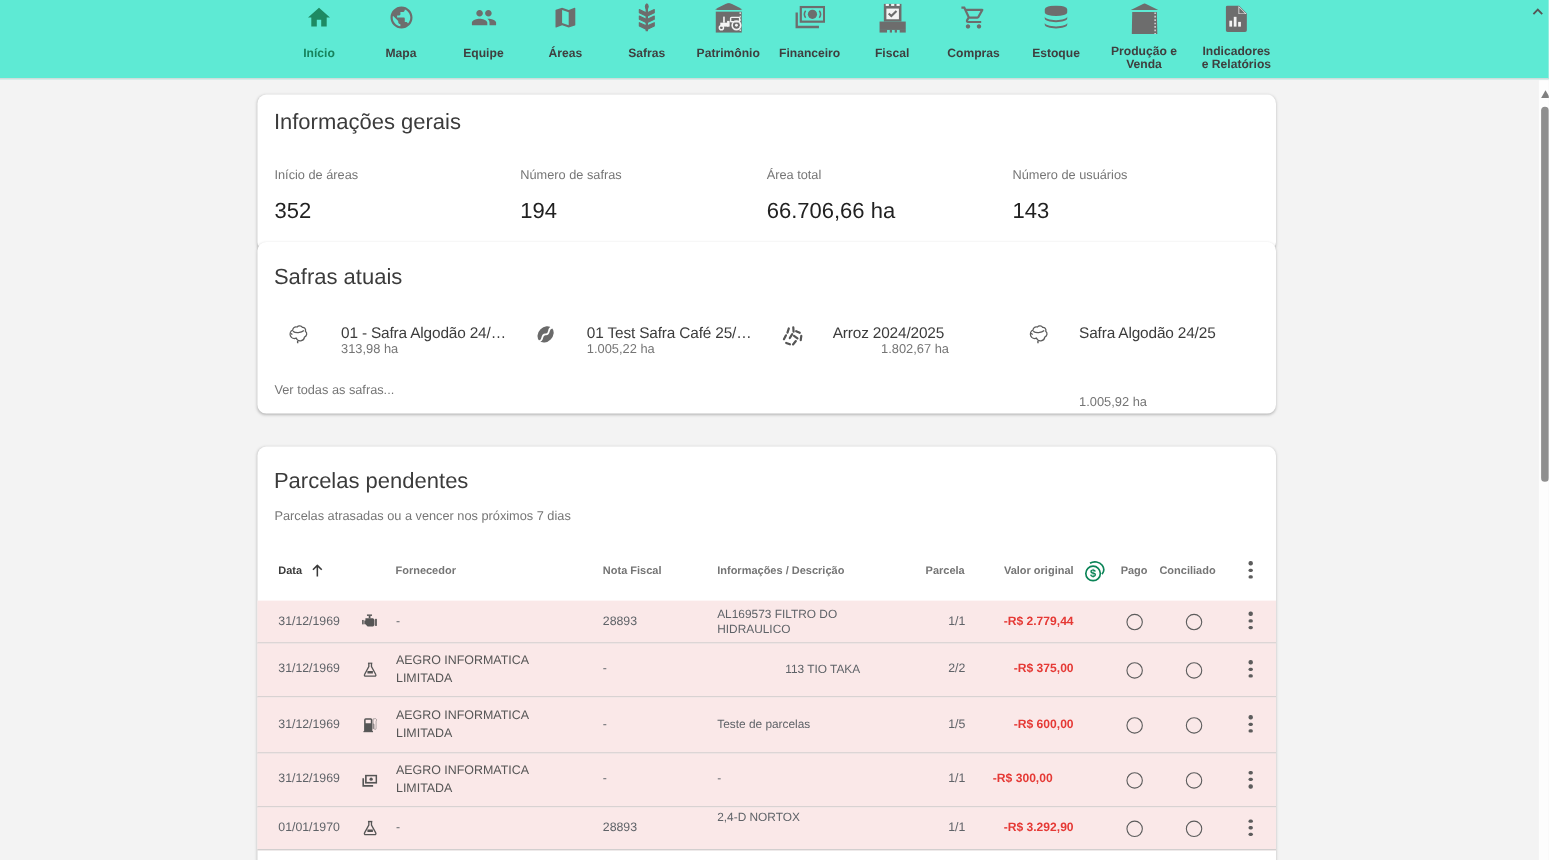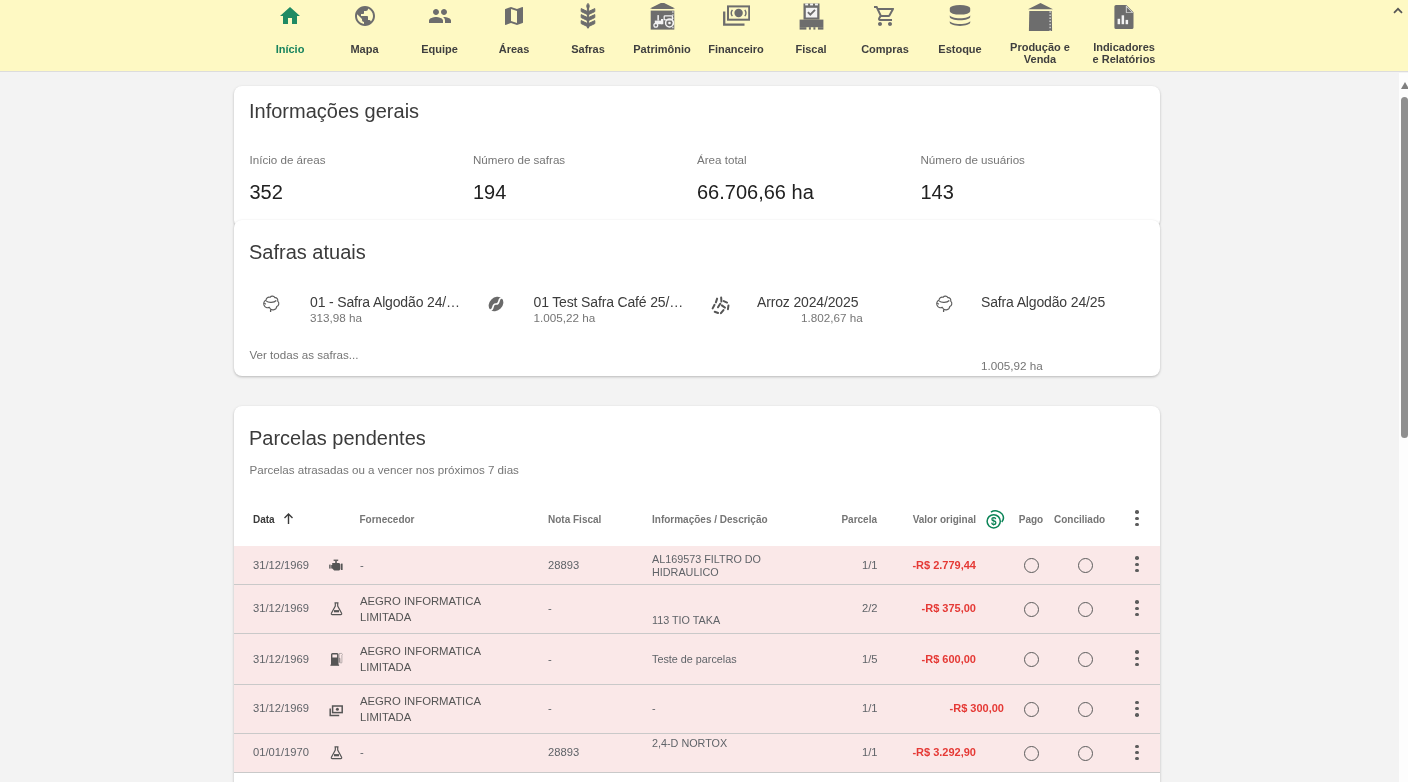--- a/index.html
+++ b/index.html
@@ -1,21 +1,21 @@
 <!DOCTYPE html>
 <html><head>
 <meta charset="utf-8">
 <style>
   * { margin:0; padding:0; box-sizing:border-box; }
   html,body { width:1408px; height:782px; overflow:hidden; }
   body { font-family:"Liberation Sans", sans-serif; background:#f3f3f3; position:relative; }
   .abs { position:absolute; }
   .t { position:absolute; line-height:1; white-space:nowrap; }
   
-  #nav { position:absolute; left:0; top:0; width:1408px; height:72px; background:#fef9c3; border-bottom:1px solid #dcdcdc; }
+  #nav { position:absolute; left:0; top:0; width:1408px; height:72px; background:#5eead4; border-bottom:1px solid #dcdcdc; }
   .nitem { position:absolute; top:0; width:130px; text-align:center; }
   .nitem svg { position:absolute; top:4px; left:50%; margin-left:-12px; }
   .nlabel { position:absolute; top:42.8px; width:100%; font-size:11px; line-height:12.2px; font-weight:700; color:#3f3f3f; }
   .nactive { color:#17835d; }
   
   .card { position:absolute; left:234px; width:926px; background:#fff; border-radius:8px; box-shadow:0 1px 3px rgba(0,0,0,0.18), 0 1px 2px rgba(0,0,0,0.08); }
   #card1 { top:86px; height:142px; }
   #card2 { top:220px; height:156px; }
   #card3 { top:406px; height:420px; }
   .title { font-size:20px; color:#3b3b3b; }
@@ -274,21 +274,21 @@
 <div class="row" id="r2" style="top:585px; height:48.5px;">
   <div class="cell" style="left:19px; top:17.3px;">31/12/1969</div>
   <div class="abs" style="left:96px; top:16.9px;">
     <svg width="13" height="14" viewBox="0 0 13 14" fill="none" stroke="#555" stroke-width="1.2">
         <path d="M4.5 0.8 h4 M5.3 0.8 v3.2 L1.4 11.2 a1 1 0 0 0 .9 1.5 h8.4 a1 1 0 0 0 .9 -1.5 L7.7 4 V0.8"></path>
         <path d="M4 9.2 h5" stroke-width="2.2"></path>
       </svg>
   </div>
   <div class="cell forn" style="left:126px; top:7.95px;">AEGRO INFORMATICA LIMITADA</div>
   <div class="cell" style="left:314px; top:17.3px;">-</div>
-  <div class="cell obs" style="left:418px; top:29px;">113 TIO TAKA</div>
+  <div class="cell obs" style="left:418px; top:18px;text-align:right;">113 TIO TAKA</div>
   <div class="cell" style="left:560px; top:17.3px; width:83.5px; text-align:right;">2/2</div>
   <div class="cell money" style="left:600px; top:17.4px; width:142px; text-align:right;">-R$ 375,00</div>
   <div class="radio" style="left:789.5px; top:16.7px;"></div>
   <div class="radio" style="left:843.5px; top:16.7px;"></div>
   <div class="dots" style="left:901px; top:15.4px;">
       <i></i>
       <i></i>
       <i></i>
     </div>
 </div>
@@ -320,21 +320,21 @@
     <svg width="14" height="12" viewBox="0 0 14 12" fill="none" stroke="#555">
         <rect x="3.6" y="1" width="9.6" height="6.6" stroke-width="1.5"></rect>
         <circle cx="8.4" cy="4.3" r="1.5" fill="#555" stroke="none"></circle>
         <path d="M1.2 3.4 v7 h9" stroke-width="1.5"></path>
       </svg>
   </div>
   <div class="cell forn" style="left:126px; top:8.2px;">AEGRO INFORMATICA LIMITADA</div>
   <div class="cell" style="left:314px; top:17.1px;">-</div>
   <div class="cell obs" style="left:418px; top:17.1px;">-</div>
   <div class="cell" style="left:560px; top:17.1px; width:83.5px; text-align:right;">1/1</div>
-  <div class="cell money" style="left:628px; top:17.2px; width:142px; text-align:right;">-R$ 300,00</div>
+  <div class="cell money" style="left:581px; top:17.2px; width:142px; text-align:right;">-R$ 300,00</div>
   <div class="radio" style="left:789.5px; top:17px;"></div>
   <div class="radio" style="left:843.5px; top:17px;"></div>
   <div class="dots" style="left:901px; top:15.6px;">
       <i></i>
       <i></i>
       <i></i>
     </div>
 </div>
 <div class="row" id="r5" style="top:734px; height:39px;">
   <div class="cell" style="left:19px; top:12.1px;">01/01/1970</div>

